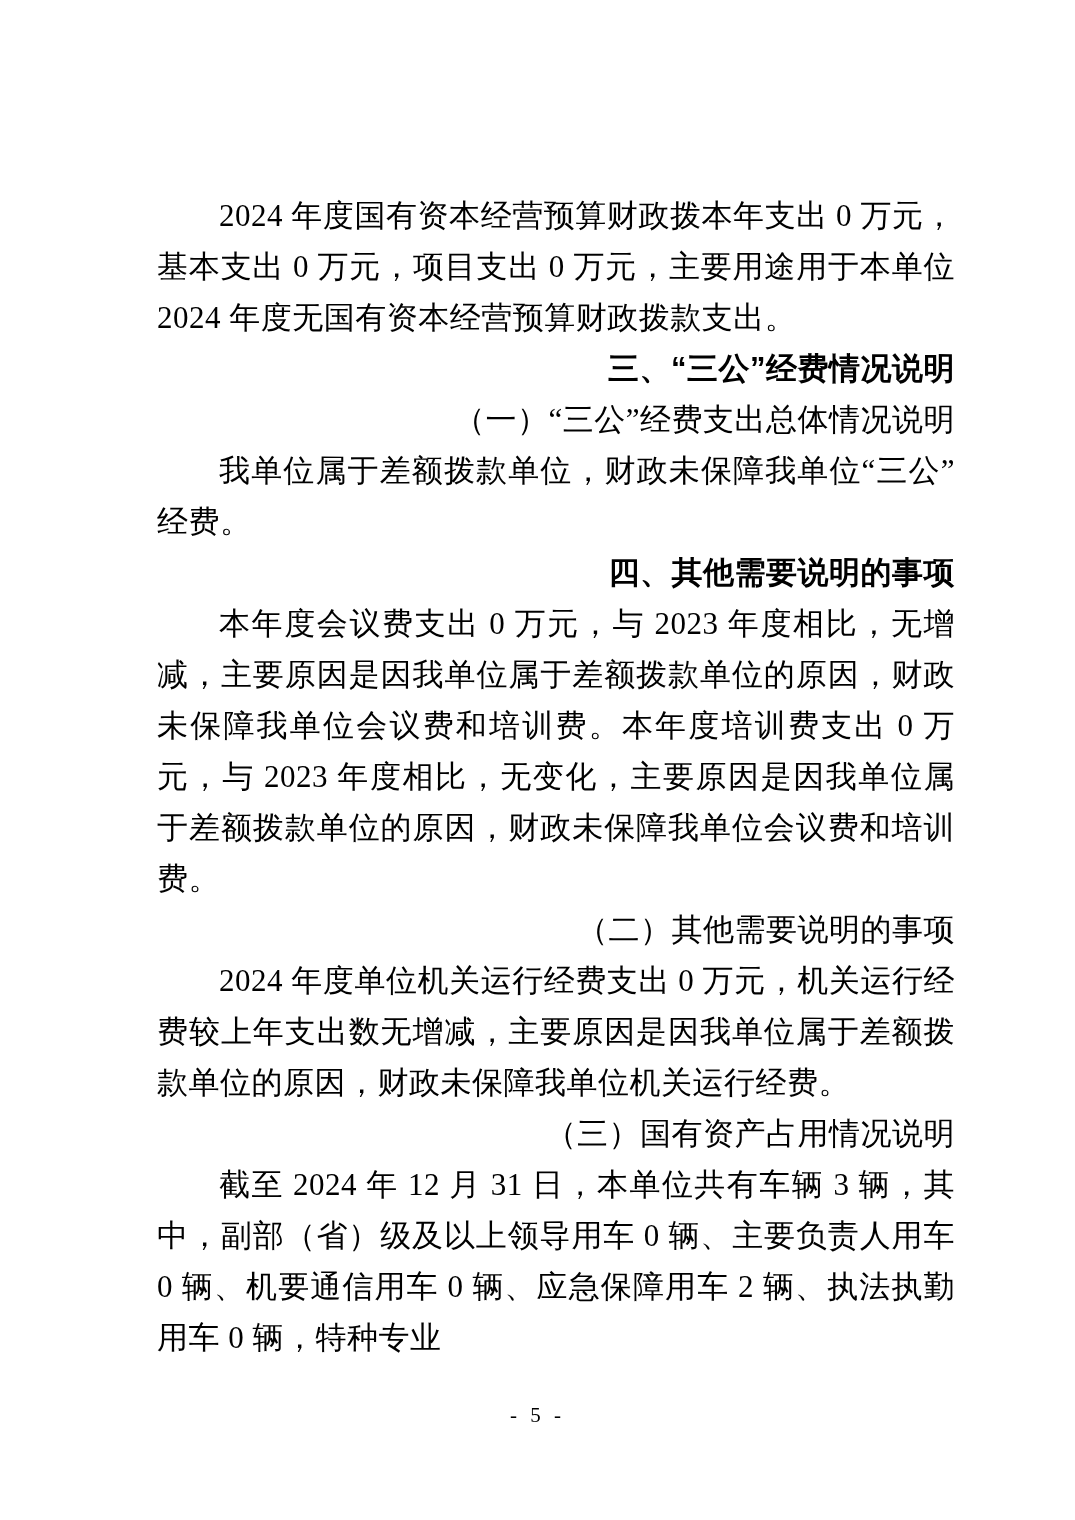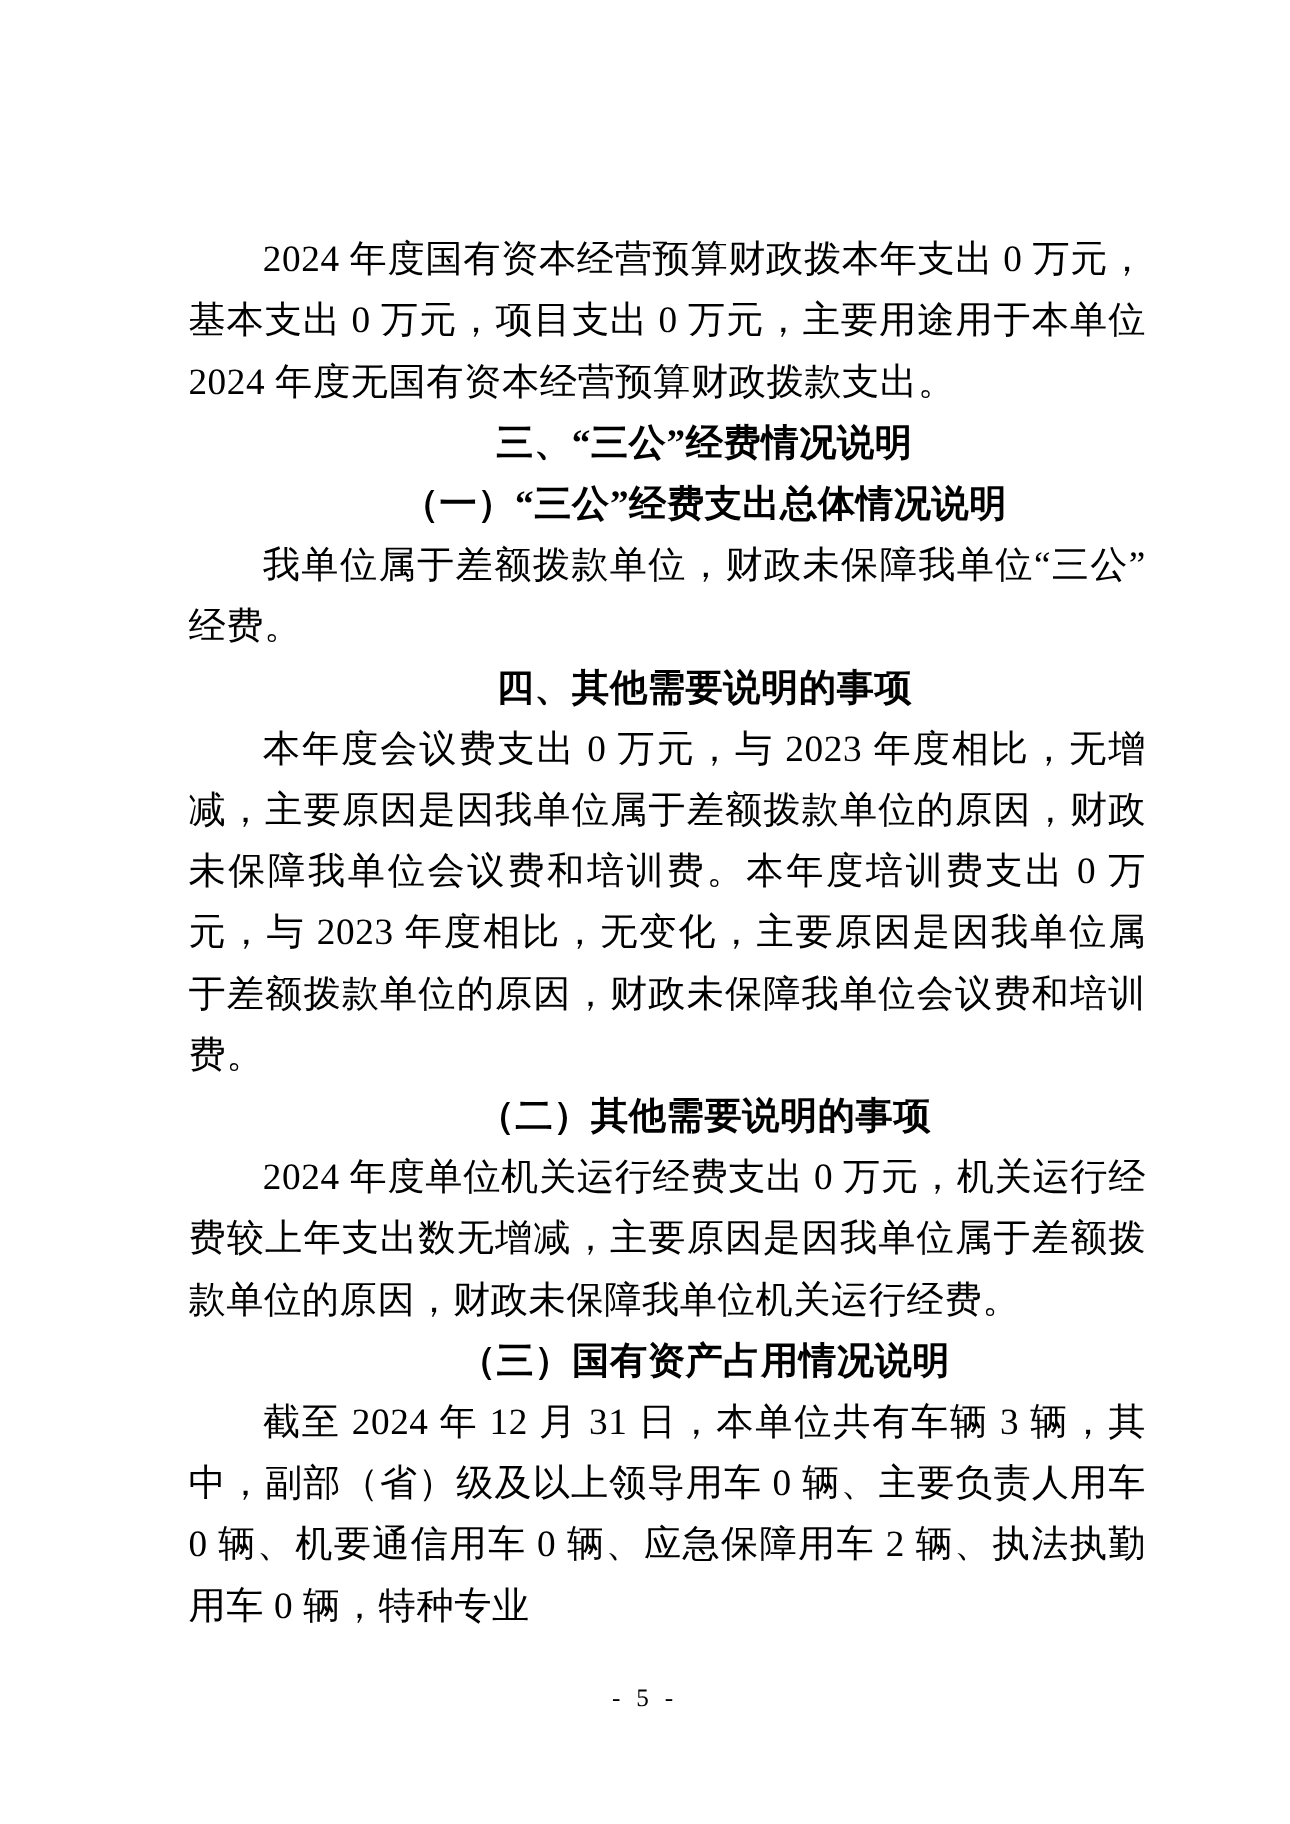--- a/index.html
+++ b/index.html
@@ -27,28 +27,28 @@
     font-size: 31px;
     line-height: 51px;
     text-align: justify;
     letter-spacing: 0.5px;
     font-family: "Liberation Serif", "DejaVu Serif", serif;
   }
   .para.indent {
     text-indent: 62px;
   }
   .para.heading1 {
-    font-family: Liberation Serif, serif;
+    font-family: Liberation Sans, sans-serif;
     font-weight: bold;
-    text-align: center;
+    text-align: right;
   }
   .para.subheading {
     font-family: "Liberation Serif", "DejaVu Serif", serif;
-    font-weight: bold;
-    text-align: center;
+    font-weight: normal;
+    text-align: right;
   }
   .page-footer {
     position: absolute;
     left: 0;
     top: 1400px;
     width: 100%;
     text-align: center;
     font-size: 21px;
     line-height: 30px;
     letter-spacing: 4px;

